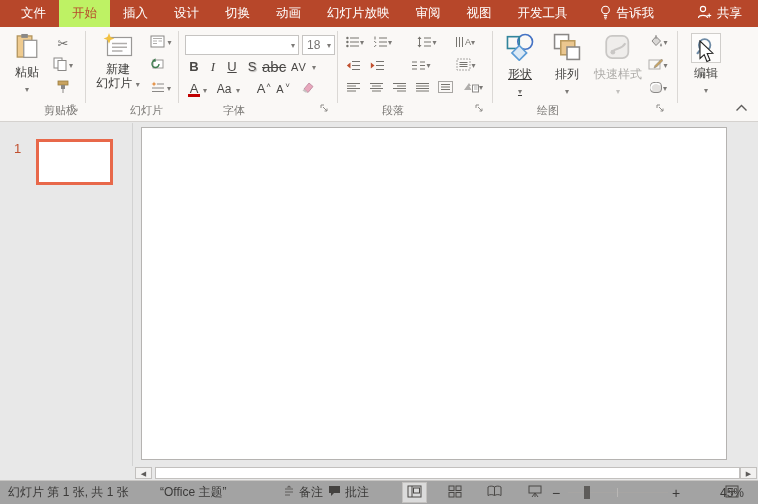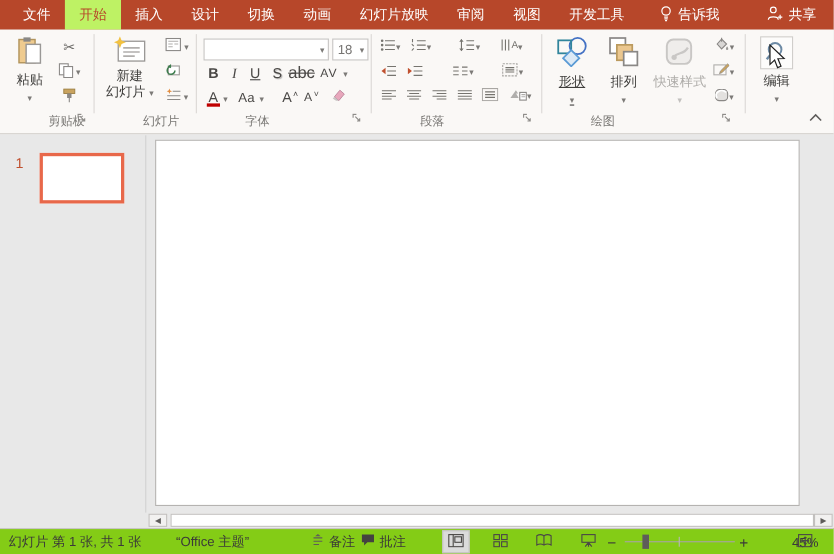--- a/index.html
+++ b/index.html
@@ -49,21 +49,21 @@
 
   
   .hscroll { position:absolute; left:134px; top:466px; width:624px; height:14px; background:#e8e8e8; }
   .harrow { position:absolute; top:1px; width:17px; height:12px; background:#f2f1f0;
             border:1px solid #c2c0be; font-size:7px; color:#5e5c5a; text-align:center; line-height:11px; }
   .hthumb { position:absolute; left:21px; top:1px; width:585px; height:12px;
             background:#fff; border:1px solid #c2c0be; }
 
   
   .statusbar { position:absolute; left:0; top:480px; width:758px; height:24px;
-               background:#84cc16; border-top:1px solid #c8c6c4; font-size:12px; color:#3b3a39; }
+               background:#a3a3a3; border-top:1px solid #c8c6c4; font-size:12px; color:#3b3a39; }
   .sitem { position:absolute; top:0; height:23px; display:flex; align-items:center; gap:4px; white-space:nowrap; }
   .viewbtn { position:absolute; top:1px; width:25px; height:21px; display:flex;
              align-items:center; justify-content:center; }
   .viewbtn.active { background:#dbdbdb; border:1px solid #c3c1bf; }
   .ztrack { position:absolute; left:568px; top:11px; width:100px; height:1px; background:#a7a5a3; }
   .ztick  { position:absolute; left:617px; top:7px; width:1px; height:9px; background:#b9b7b5; }
   .zthumb { position:absolute; left:584px; top:5px; width:6px; height:13px; background:#5e5c5a; }
   .cursor { position:absolute; left:699px; top:40px; z-index:50; }
 </style>
 </head>

